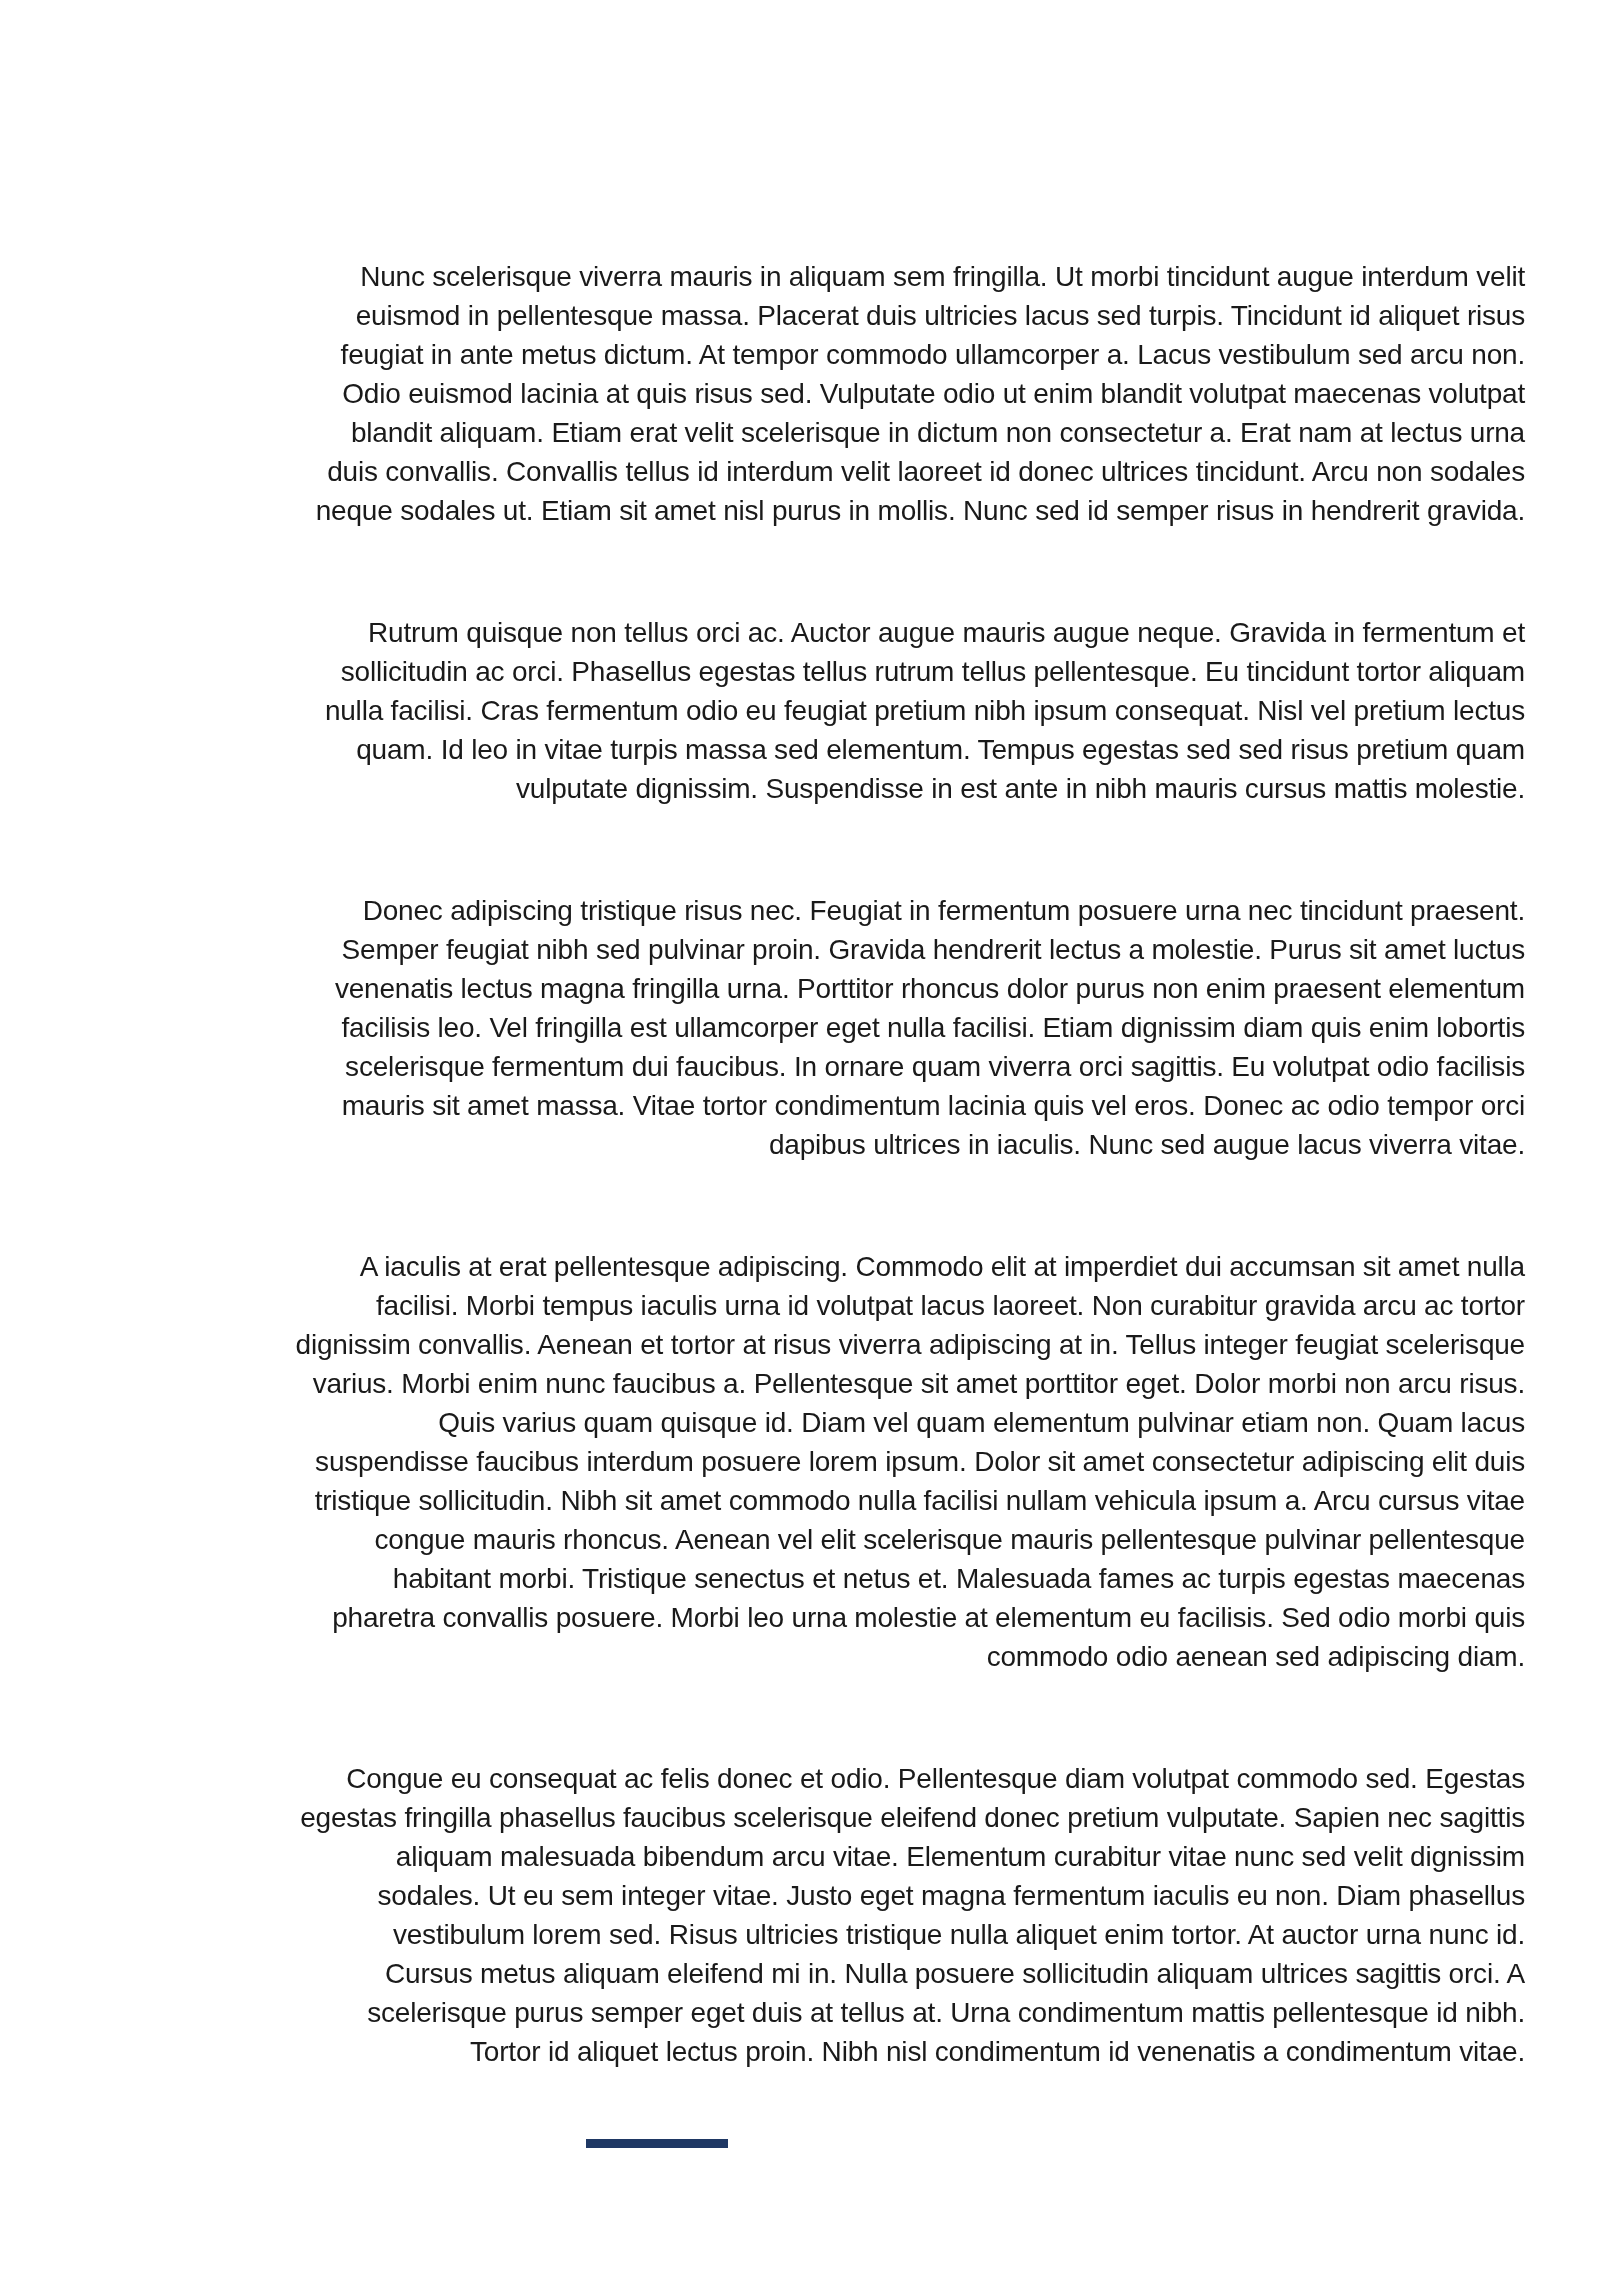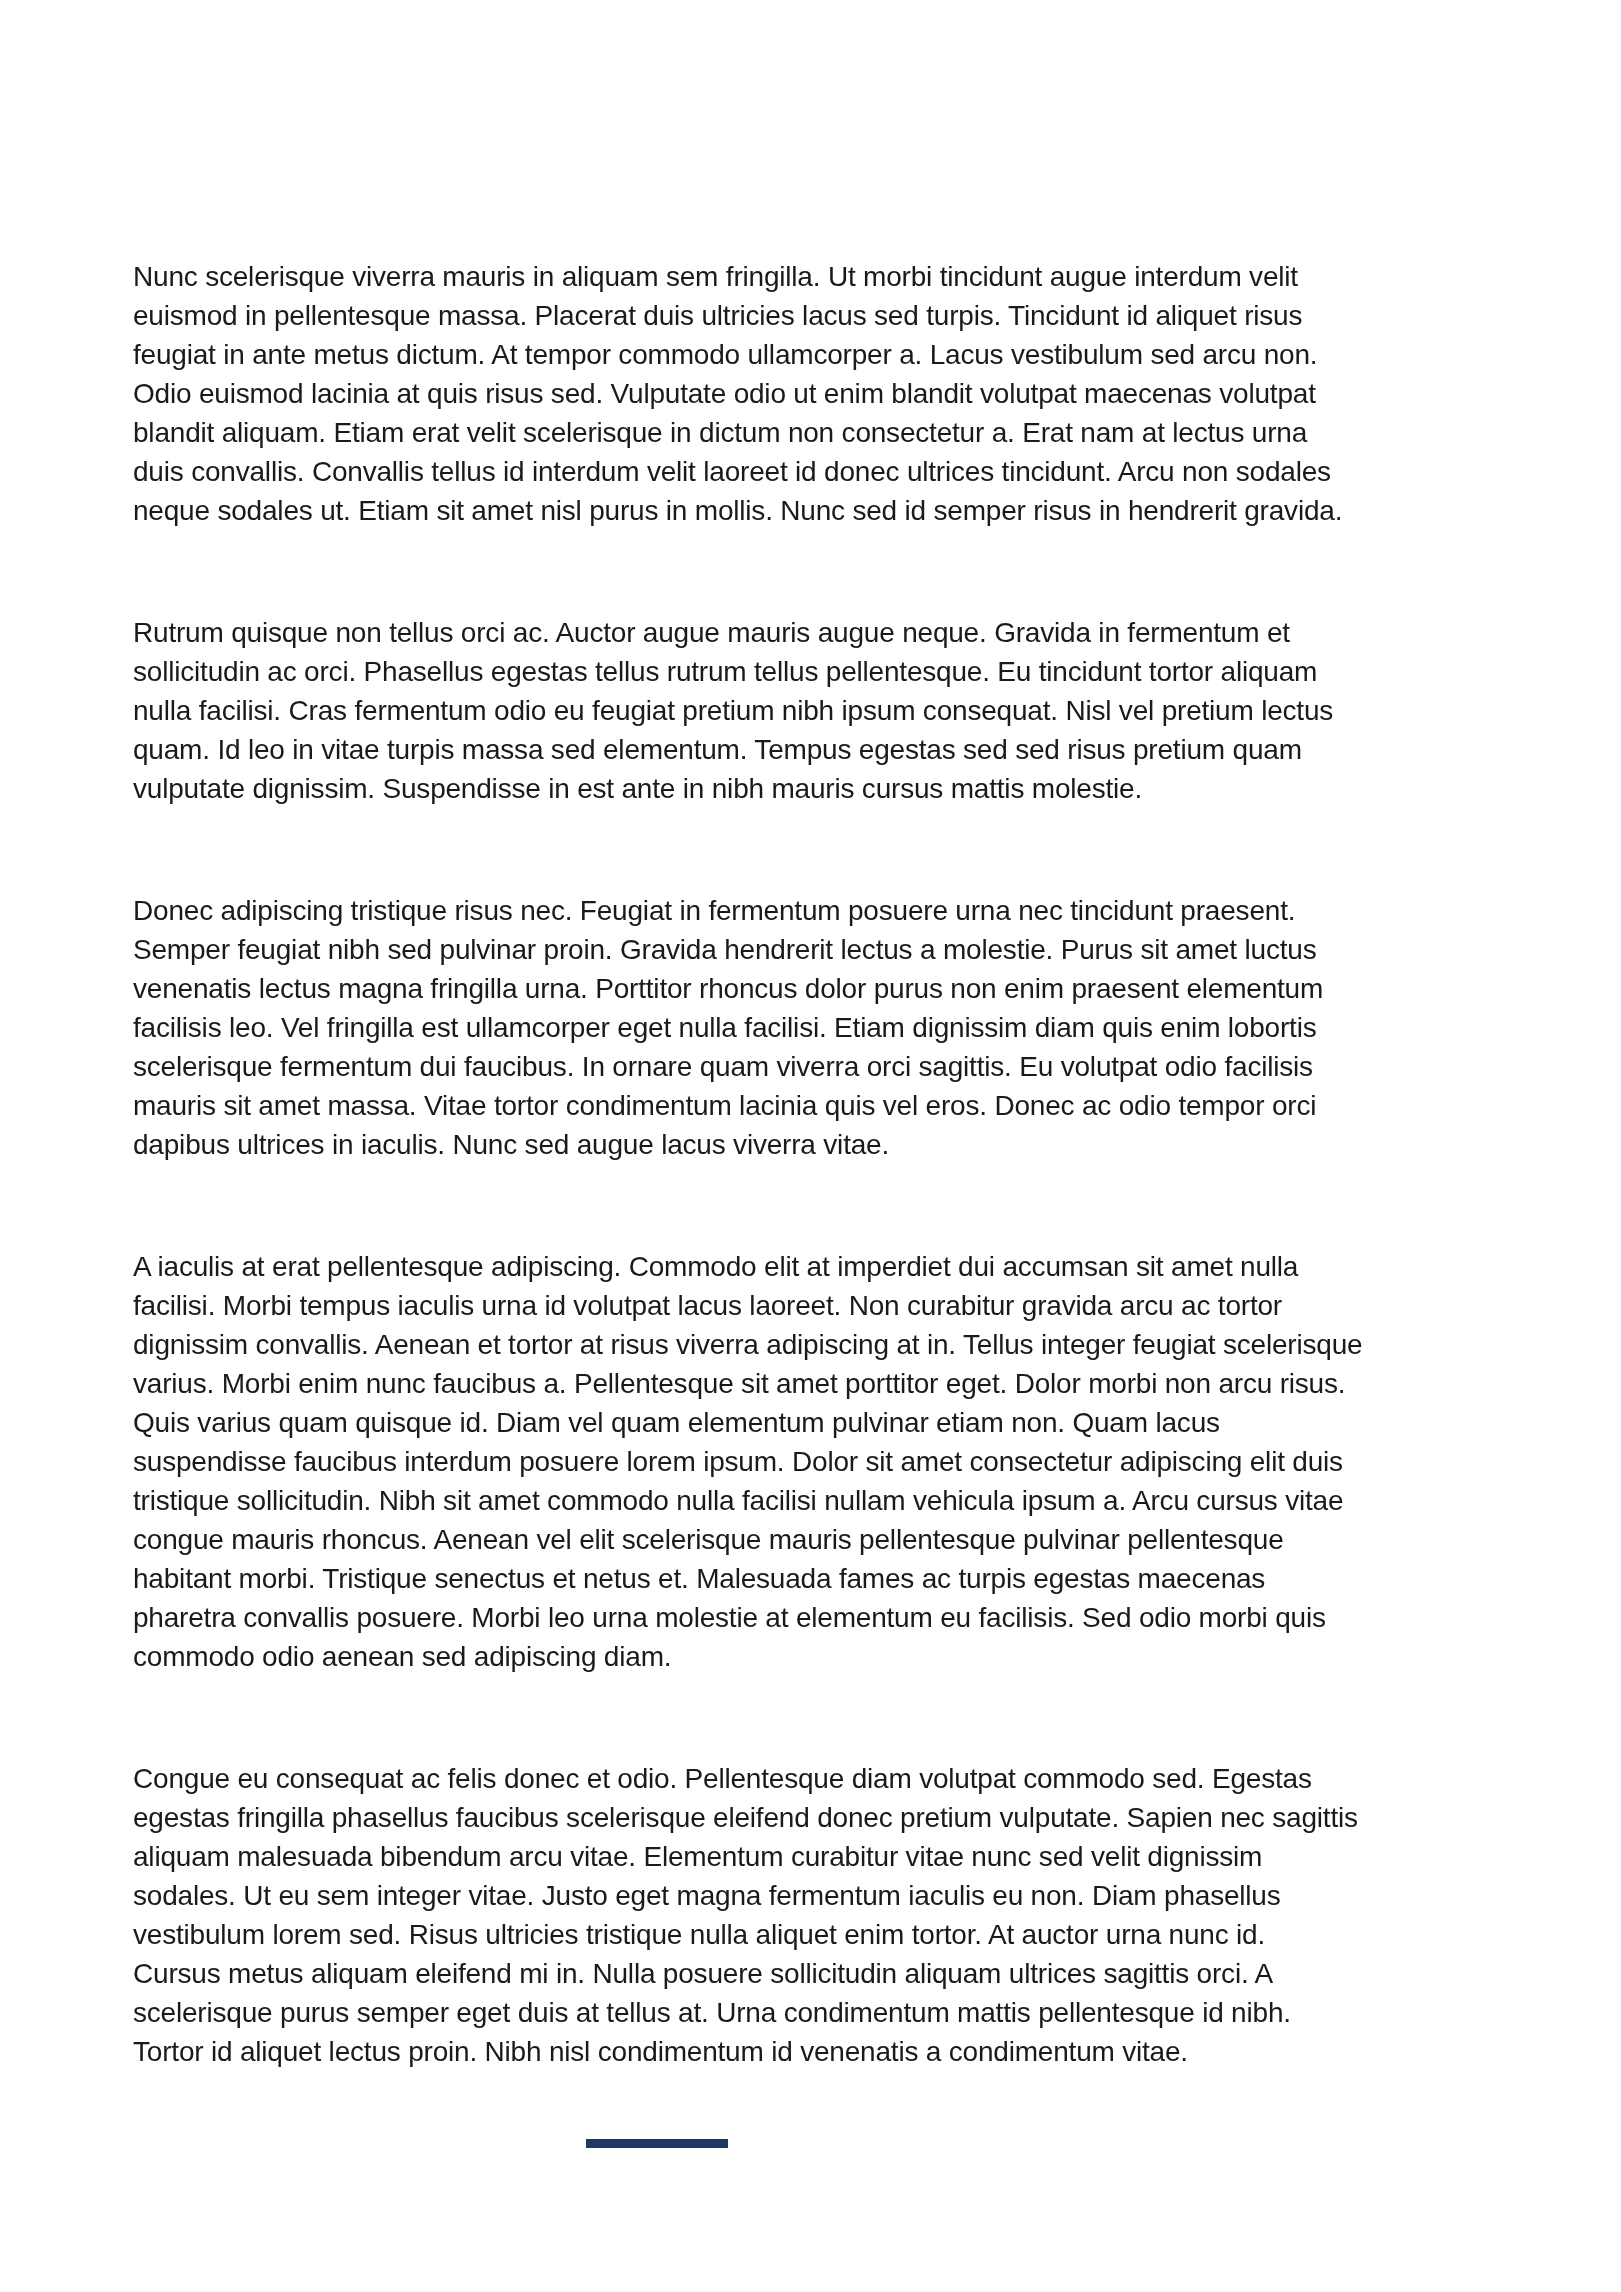--- a/index.html
+++ b/index.html
@@ -14,20 +14,21 @@
     overflow: hidden;
     font-family: "Liberation Sans", sans-serif;
   }
   .page {
     position: absolute;
     top: 0;
     left: 0;
     width: 1621px;
     height: 2148px;
     background: #ffffff;
+    text-align: right;
   }
   .text-block {
     position: absolute;
     top: 257px;
     left: 133px;
     width: 1392px;
   }
   .para {
     font-size: 28px;
     line-height: 39px;

